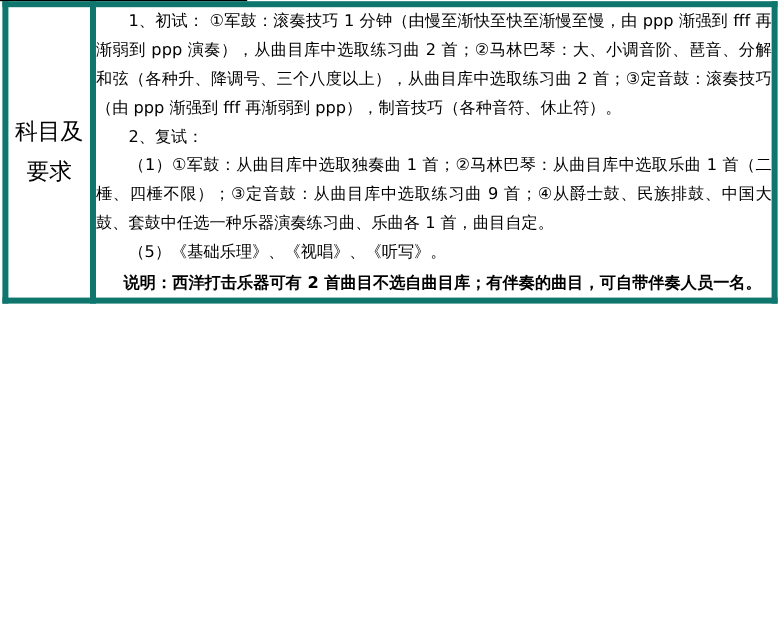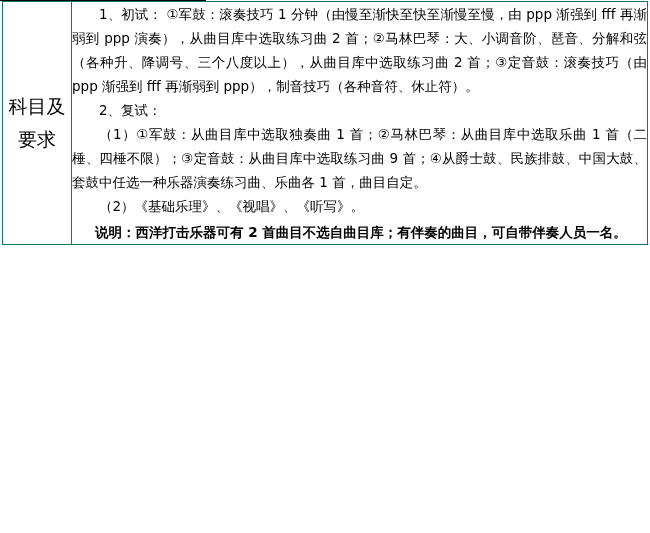--- a/index.html
+++ b/index.html
@@ -39,21 +39,21 @@
     margin: 0 0 0 0;
     width: 206px;
   }
   table.main {
     border-collapse: collapse;
     width: 646px;
     margin-left: 2px;
     table-layout: fixed;
   }
   table.main td {
-    border: 1px solid #0f766e;
+    border: 5px solid #0f766e;
     vertical-align: middle;
     padding: 0;
   }
   td.label {
     width: 68px;
     text-align: center;
     font-size: 19px;
     line-height: 1.75;
     padding: 4px 2px;
   }
@@ -105,20 +105,20 @@
     <tbody>
         <tr>
       <td class="label">
         <span class="label-line">科目及</span>
         <span class="label-line">要求</span>
       </td>
       <td class="content">
         <p class="para">1、初试：  ①军鼓：滚奏技巧 1 分钟（由慢至渐快至快至渐慢至慢，由 ppp 渐强到 fff 再渐弱到 ppp 演奏），从曲目库中选取练习曲 2 首；②马林巴琴：大、小调音阶、琶音、分解和弦（各种升、降调号、三个八度以上），从曲目库中选取练习曲 2 首；③定音鼓：滚奏技巧（由 ppp 渐强到 fff 再渐弱到 ppp），制音技巧（各种音符、休止符）。</p>
         <p class="para tight">2、复试：</p>
         <p class="para sub">（1）①军鼓：从曲目库中选取独奏曲 1 首；②马林巴琴：从曲目库中选取乐曲 1 首（二棰、四棰不限）；③定音鼓：从曲目库中选取练习曲 9 首；④从爵士鼓、民族排鼓、中国大鼓、套鼓中任选一种乐器演奏练习曲、乐曲各 1 首，曲目自定。</p>
-        <p class="para sub">（2）《基础乐理》、《视唱》、《听写》。</p>
+        <p class="para sub">（5）《基础乐理》、《视唱》、《听写》。</p>
         <p class="para note">说明：西洋打击乐器可有 2 首曲目不选自曲目库；有伴奏的曲目，可自带伴奏人员一名。</p>
       </td>
     </tr>
   </tbody>
     </table>
 
 </div>
 
 </body></html>

